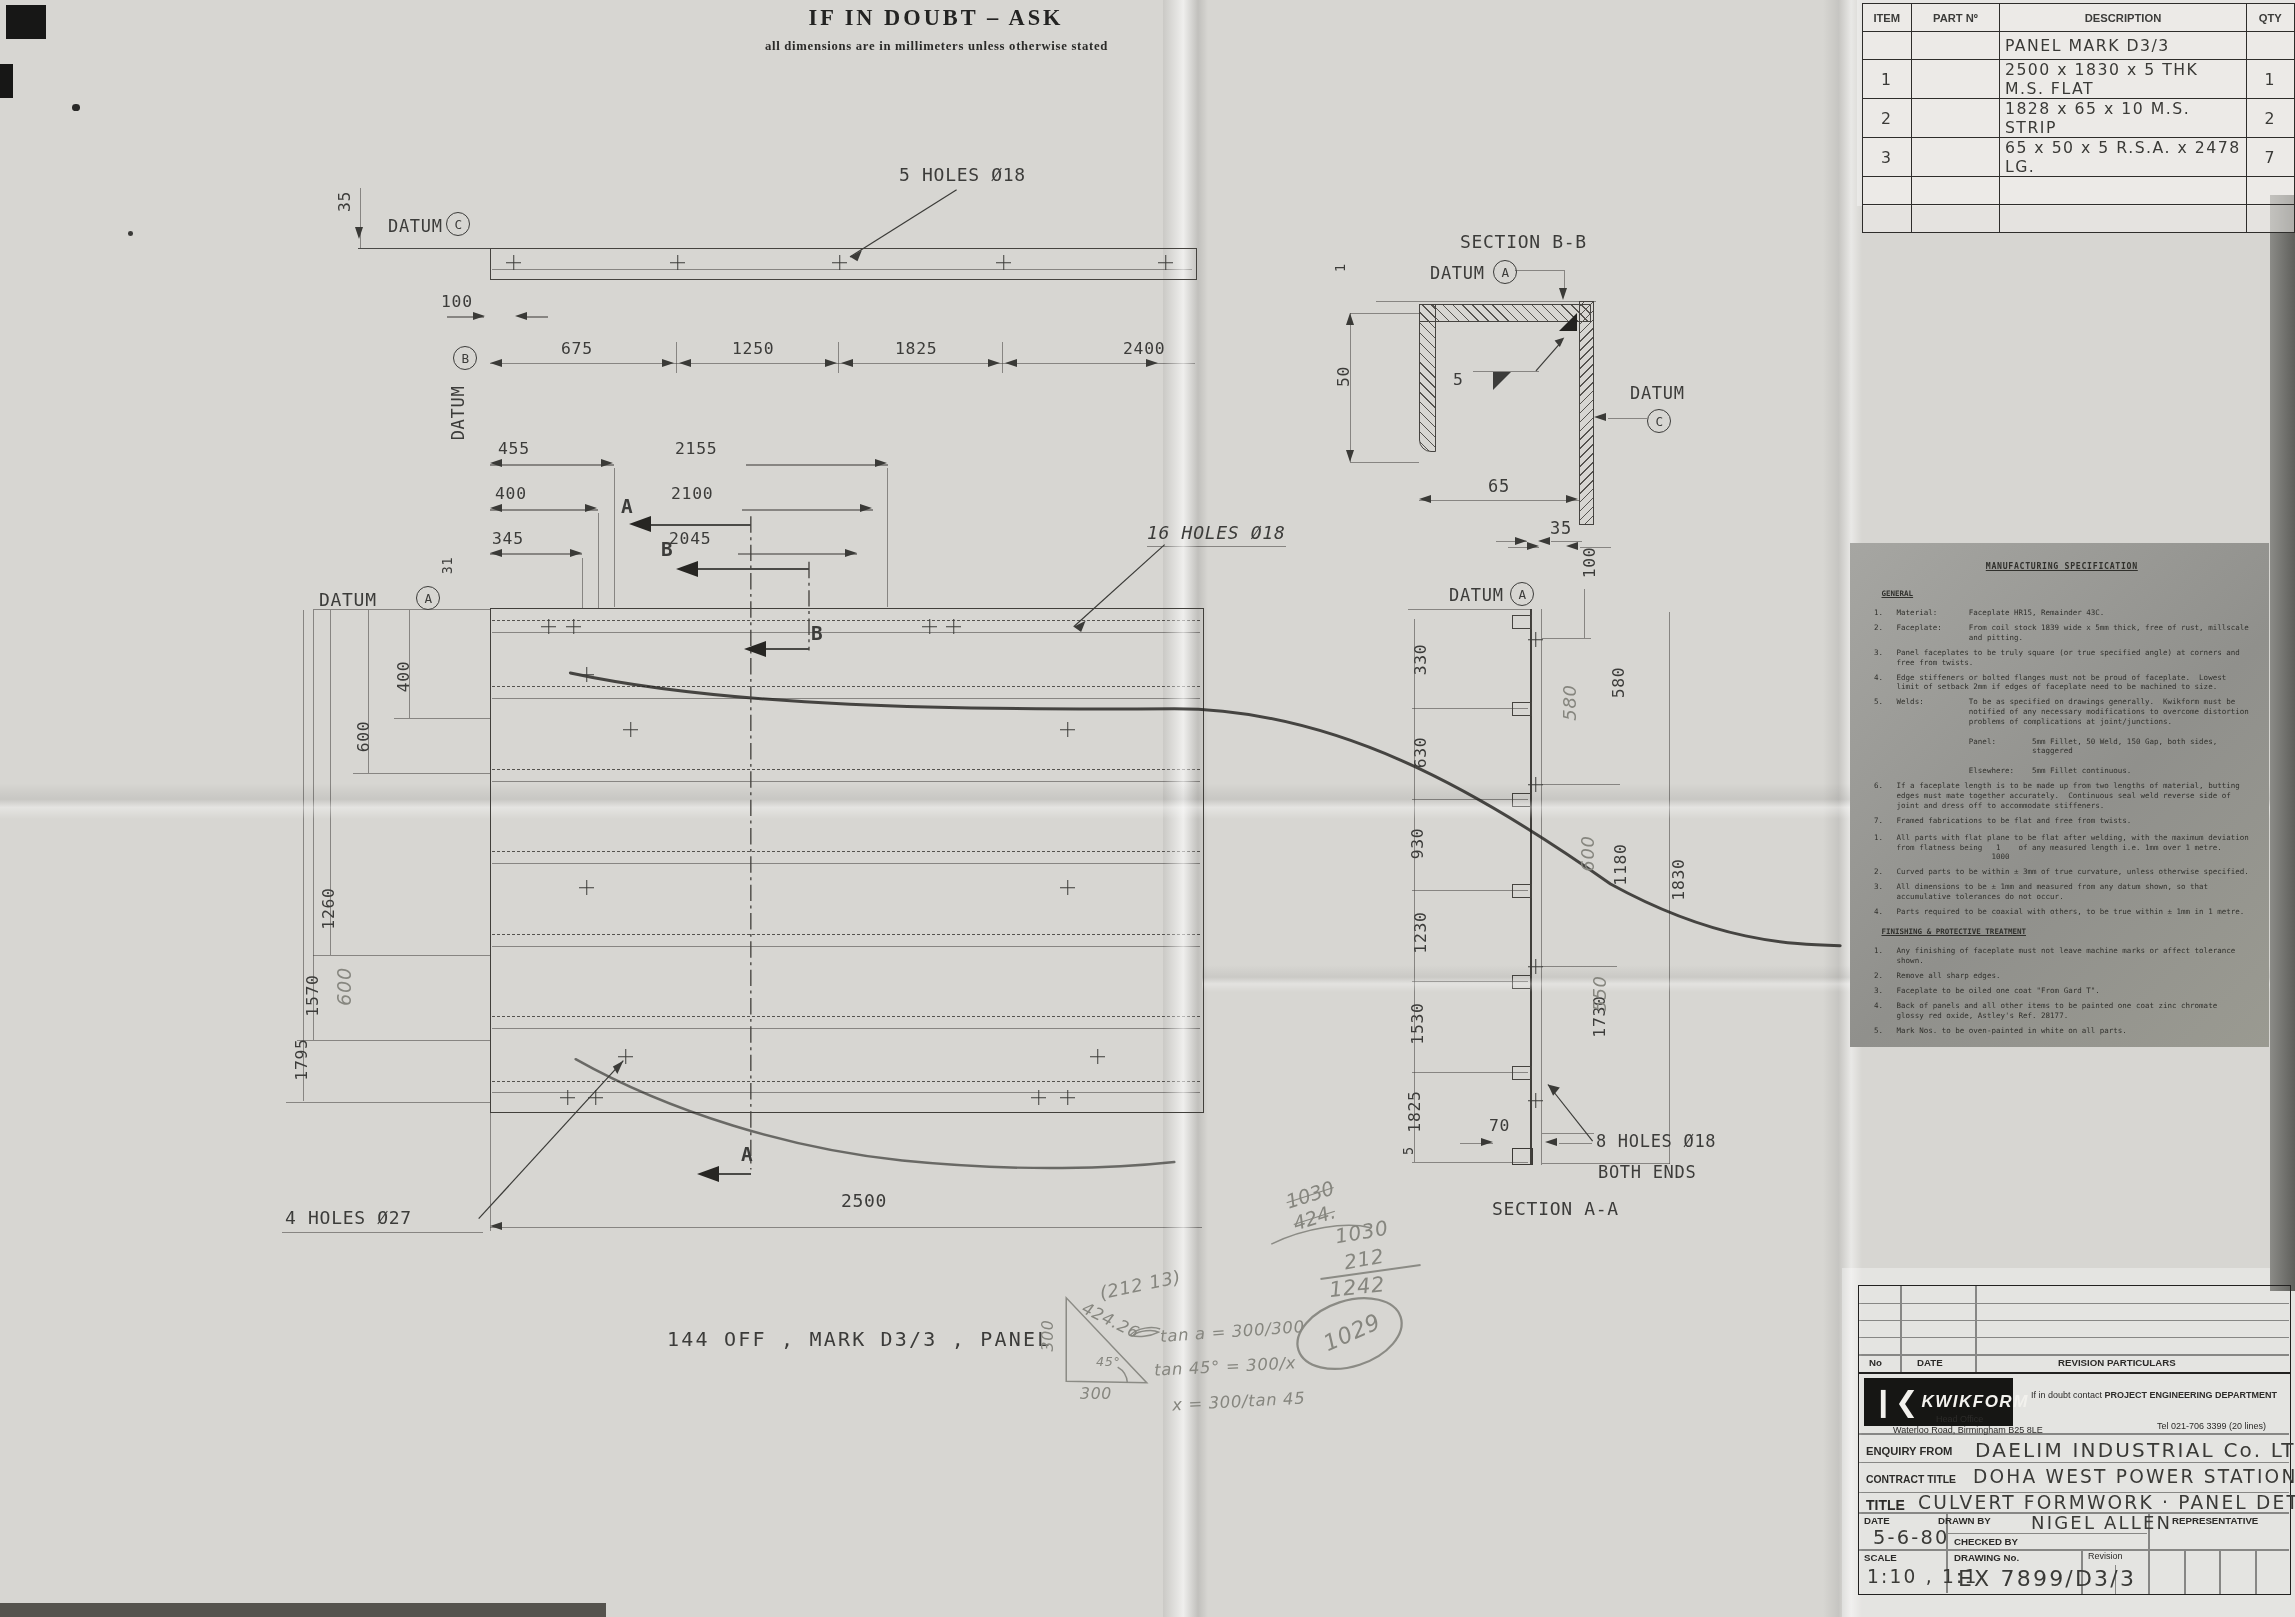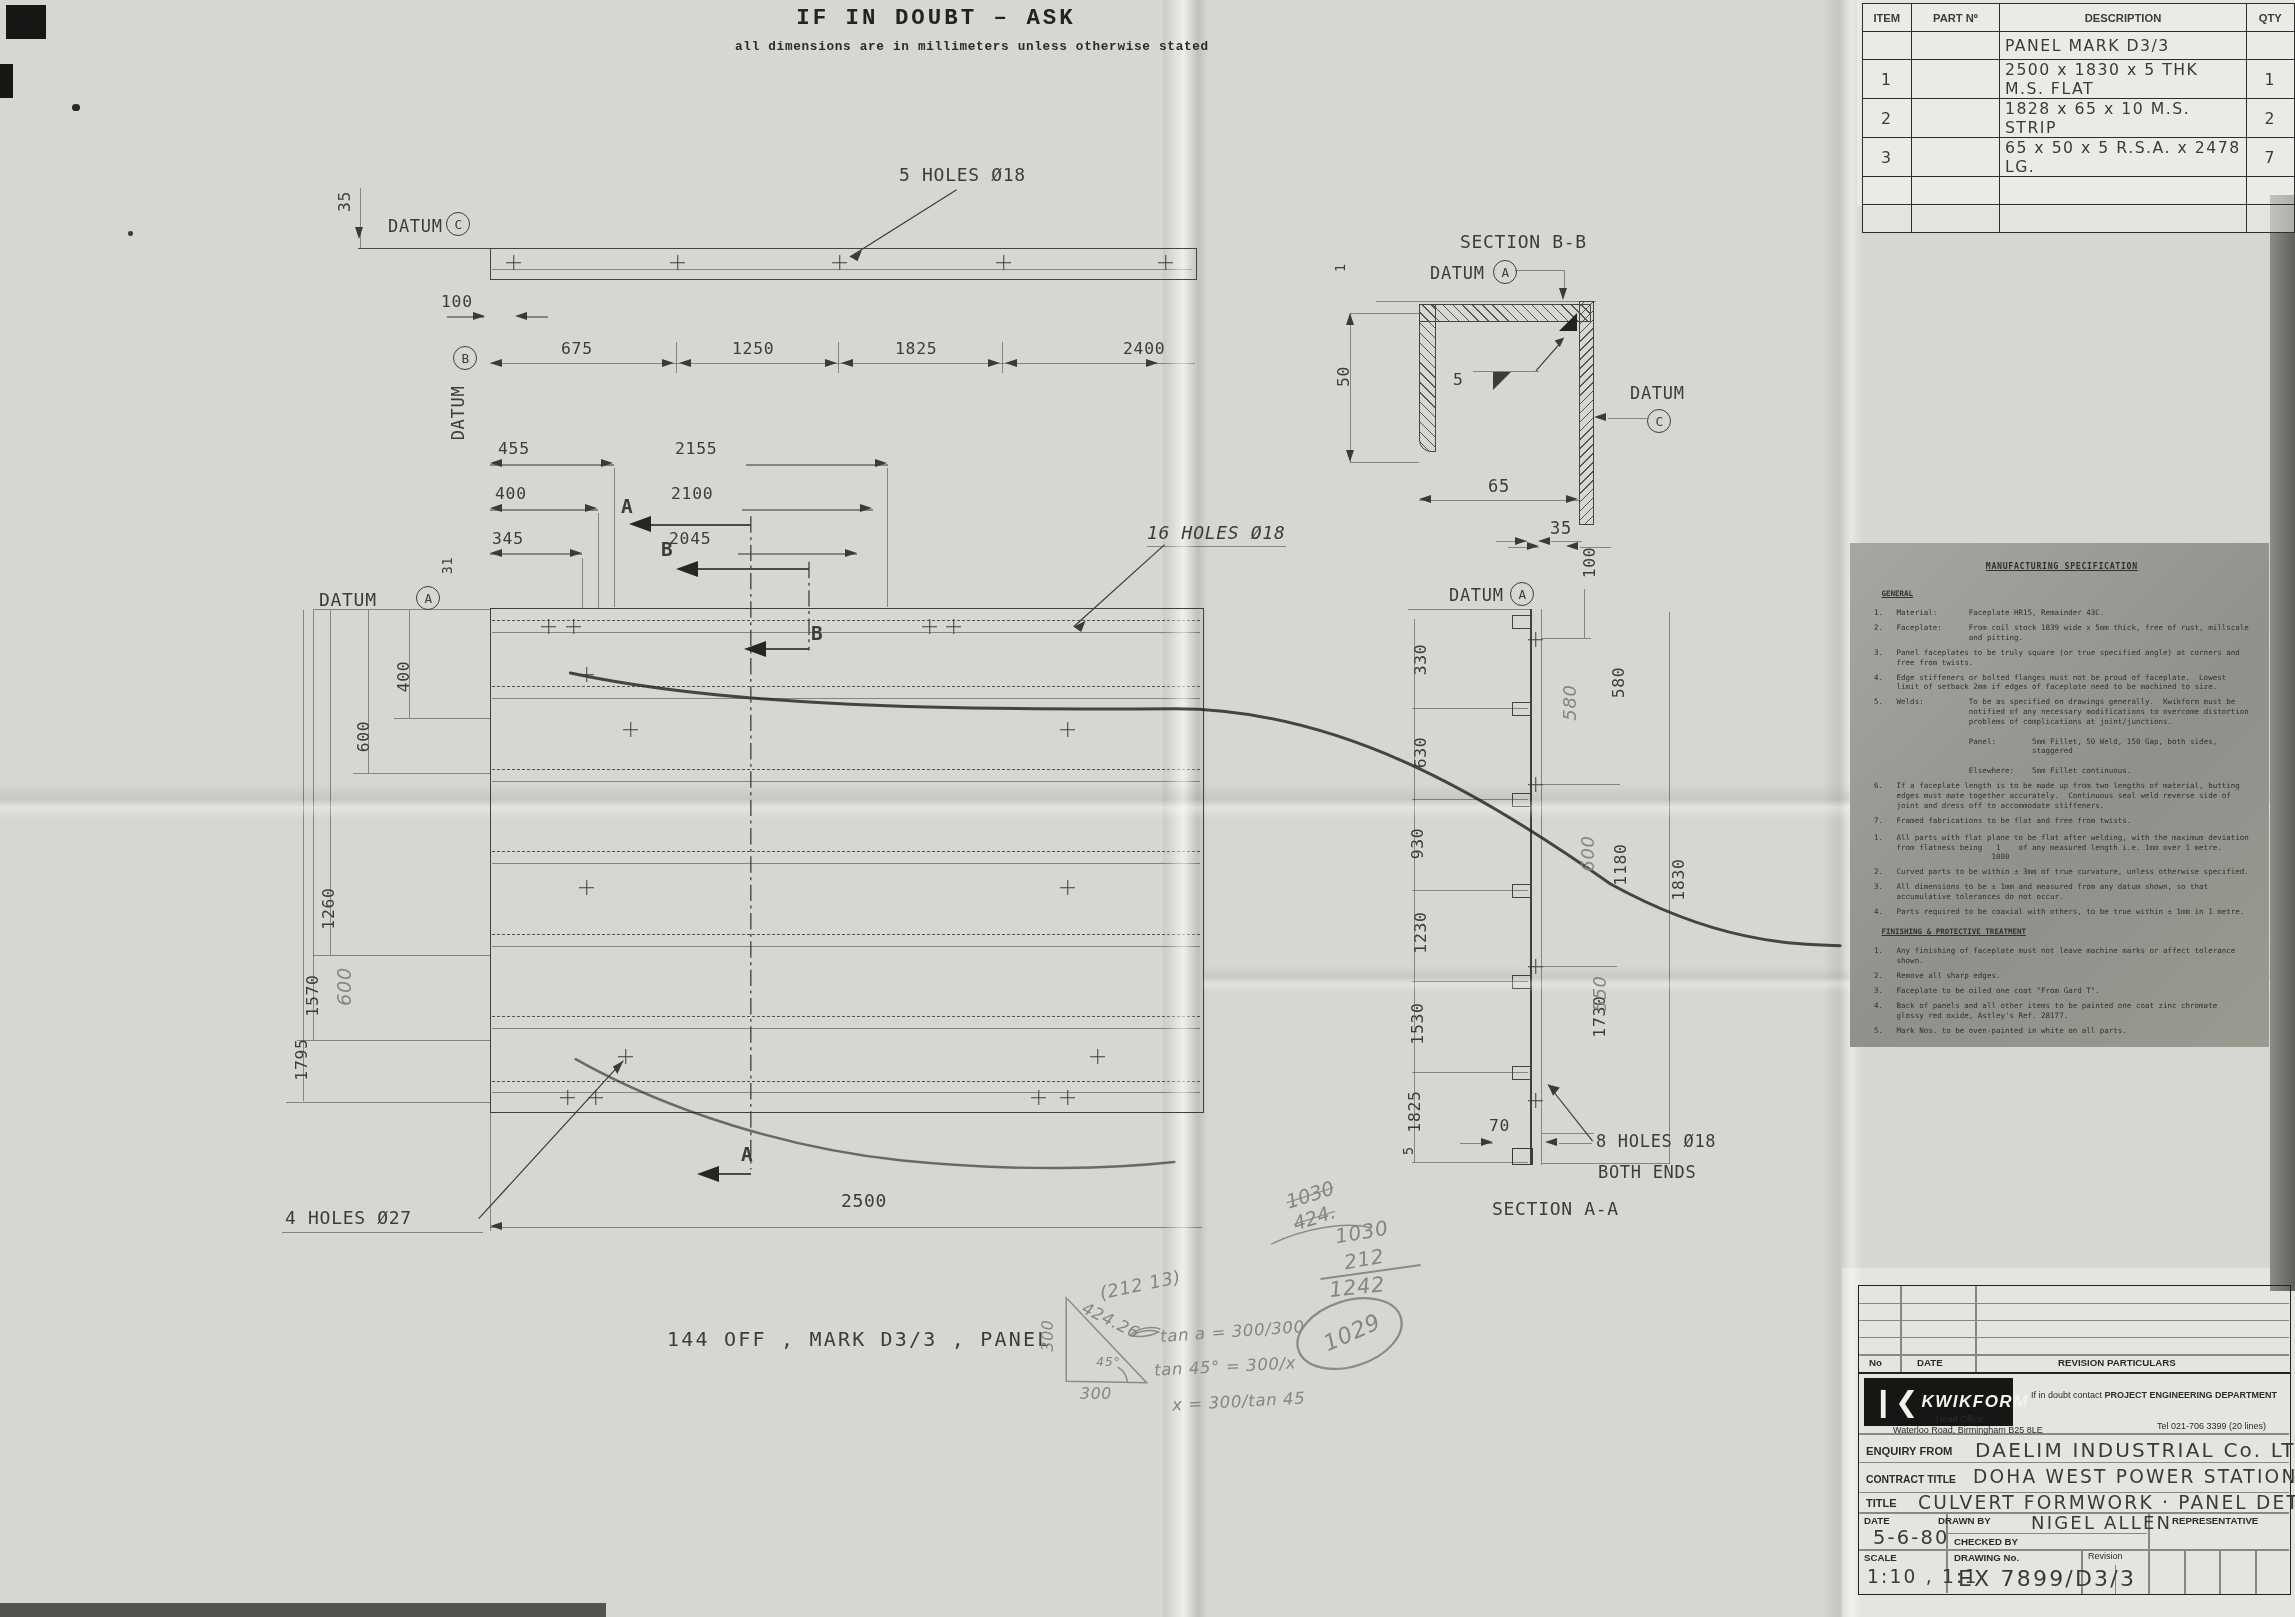--- a/index.html
+++ b/index.html
@@ -19,21 +19,21 @@
   .plus::before{content:"";position:absolute;left:50%;top:0;bottom:0;width:1.5px;background:#3c3c3a;transform:translateX(-50%);}
   .plus::after{content:"";position:absolute;top:50%;left:0;right:0;height:1.5px;background:#3c3c3a;transform:translateY(-50%);}
   .arl{position:absolute;width:0;height:0;border-top:4.5px solid transparent;border-bottom:4.5px solid transparent;border-right:12.7px solid #3a3a37;z-index:4;}
   .arr{position:absolute;width:0;height:0;border-top:4.5px solid transparent;border-bottom:4.5px solid transparent;border-left:12.7px solid #3a3a37;z-index:4;}
   .aru{position:absolute;width:0;height:0;border-left:4.5px solid transparent;border-right:4.5px solid transparent;border-bottom:12px solid #3a3a37;z-index:4;}
   .ard{position:absolute;width:0;height:0;border-left:4.5px solid transparent;border-right:4.5px solid transparent;border-top:12px solid #3a3a37;z-index:4;}
   .arL{position:absolute;width:0;height:0;border-top:8.2px solid transparent;border-bottom:8.2px solid transparent;border-right:22.4px solid #272623;z-index:4;}
   .hatch{position:absolute;border:1.5px solid #454340;background:repeating-linear-gradient(45deg,transparent 0 6px,#55534f 6px 7px);}
   .hatch2{position:absolute;border:1.5px solid #454340;background:repeating-linear-gradient(-45deg,transparent 0 5.2px,#55534f 5.2px 6.3px);}
   .pencil{color:#86867f;font-family:"DejaVu Sans",sans-serif;font-style:italic;}
-  .sans{font-family:Liberation Mono, monospace;}
+  .sans{font-family:Liberation Serif, serif;}
   .crease{position:absolute;z-index:1;pointer-events:none;}
   svg.ov{position:absolute;left:0;top:0;z-index:3;}
   .ink{stroke:#3b3b38;stroke-width:1.6;fill:none;}
   .curve{stroke:#201f1d;stroke-width:4;opacity:.8;fill:none;stroke-linecap:round;}
   .dd{stroke:#45433f;stroke-width:1.8;stroke-dasharray:22 6 4 6;}
   .pc{stroke:#8b8b85;stroke-width:2;fill:none;}
   .fillArrow{fill:#3b3b38;stroke:none;}
   
   .pt{position:absolute;left:1862px;top:3px;border-collapse:collapse;z-index:5;background:rgba(240,239,235,.55);}
   .pt th,.pt td{border:1.5px solid #2e2d2b;height:27px;padding:0 4.5px;}
@@ -470,21 +470,21 @@
   <div class="tb-sm" style="left:1893px;top:1425px;">Waterloo Road, Birmingham B25 8LE</div>
   <div class="tb-sm" style="left:2157px;top:1421px;">Tel 021-706 3399 (20 lines)</div>
   <div class="hl" style="left:1858px;top:1433px;width:431px;height:1.8px;"></div>
 
   <div class="tb-lb" style="left:1866px;top:1445px;font-size:11.2px;">ENQUIRY FROM</div>
   <div class="tb-v" style="left:1975px;top:1438px;font-size:20px;">DAELIM INDUSTRIAL Co. LTD.</div>
   <div class="hl" style="left:1858px;top:1462px;width:431px;height:1.3px;"></div>
   <div class="tb-lb" style="left:1866px;top:1474px;font-size:10.4px;">CONTRACT TITLE</div>
   <div class="tb-v" style="left:1973px;top:1466px;font-size:18.6px;">DOHA WEST POWER STATION, KUWAIT.</div>
   <div class="hl" style="left:1858px;top:1492px;width:431px;height:1.3px;"></div>
-  <div class="tb-lb" style="left:1866px;top:1497px;font-size:11px;">TITLE</div>
+  <div class="tb-lb" style="left:1866px;top:1497px;font-size:14px;">TITLE</div>
   <div class="tb-v" style="left:1918px;top:1492px;font-size:18.6px;">CULVERT FORMWORK · PANEL DETAIL</div>
   <div class="hl" style="left:1858px;top:1512px;width:431px;height:1.5px;"></div>
 
   <div class="vl" style="left:1946px;top:1512px;height:81px;"></div>
   <div class="vl" style="left:2148px;top:1512px;height:37px;"></div>
   <div class="hl" style="left:1946px;top:1533px;width:201px;height:1.2px;"></div>
   <div class="tb-lb" style="left:1864px;top:1515px;">DATE</div>
   <div class="tb-v" style="left:1873px;top:1526px;font-size:19.4px;">5-6-80</div>
   <div class="tb-lb" style="left:1938px;top:1515px;">DRAWN BY</div>
   <div class="tb-v" style="left:2031px;top:1512px;font-size:18px;">NIGEL ALLEN</div>

